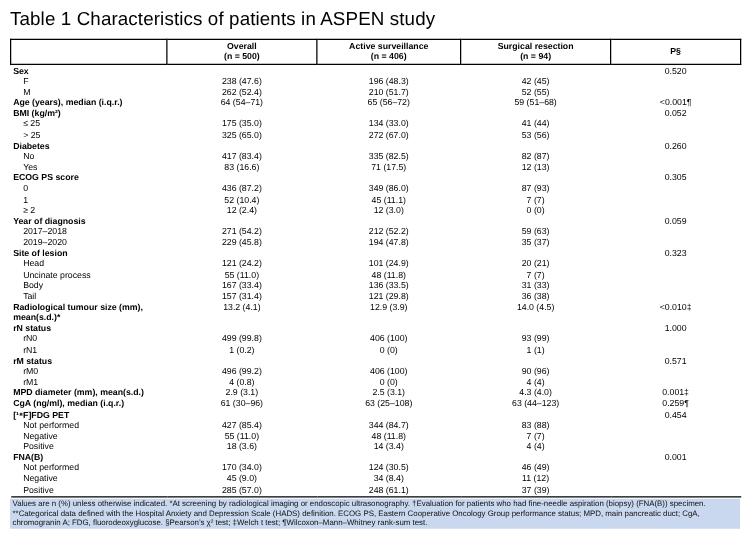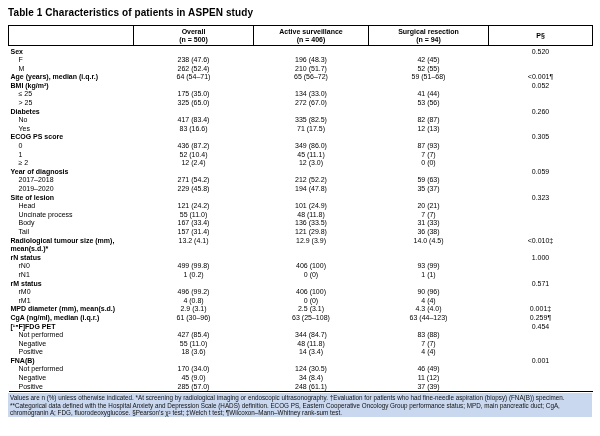--- a/index.html
+++ b/index.html
@@ -1,21 +1,21 @@
 <!DOCTYPE html>
 <html><head>
 <meta charset="utf-8">
 <style>
   html,body { margin:0; padding:0; }
   body {
     width:600px; height:436px; background:#ffffff; color:#000;
     font-family:"Liberation Sans", sans-serif; overflow:hidden;
   }
   .page { padding:5px 8px 0 8px; }
-  .title { font-size:10px; font-weight:bold; margin:2px 0 7px 0; letter-spacing:0.1px; }
+  .title { font-size:15px; font-weight:normal; margin:2px 0 7px 0; letter-spacing:0.1px; }
   table.tbl { border-collapse:collapse; width:584px; table-layout:fixed; border-bottom:1px solid #000; }
   col.c-label   { width:125px; }
   col.c-overall { width:120px; }
   col.c-active  { width:115px; }
   col.c-surg    { width:120px; }
   col.c-p       { width:104px; }
   thead th {
     border:1px solid #000; font-size:7px; font-weight:bold; text-align:center;
     padding:1.5px 2px; line-height:8px; vertical-align:middle;
   }

